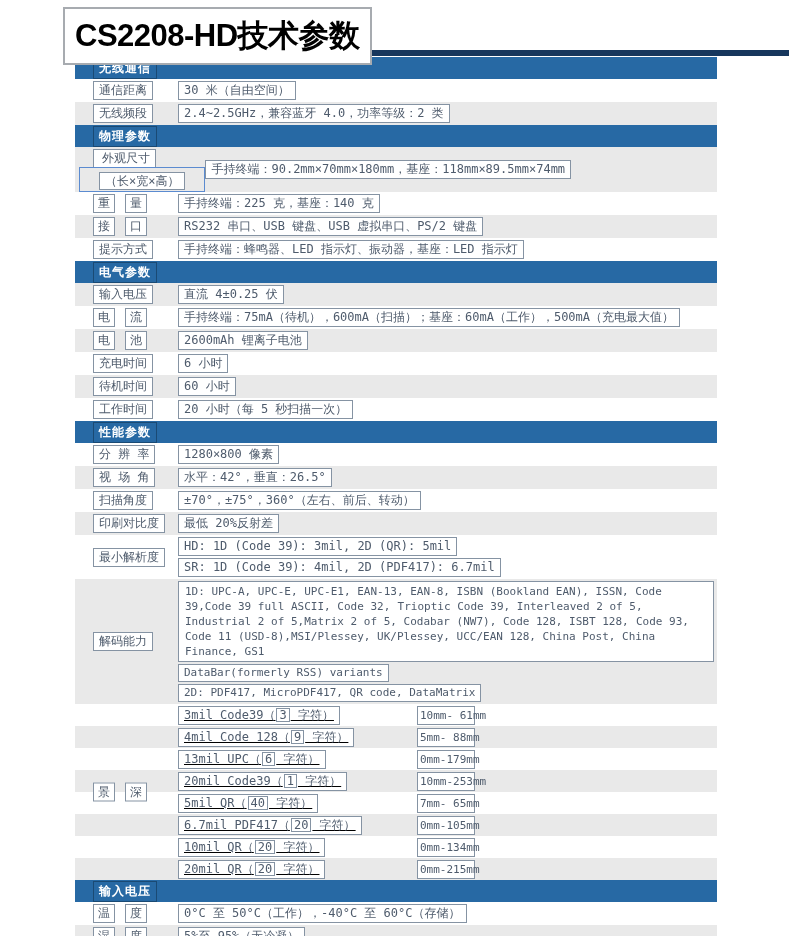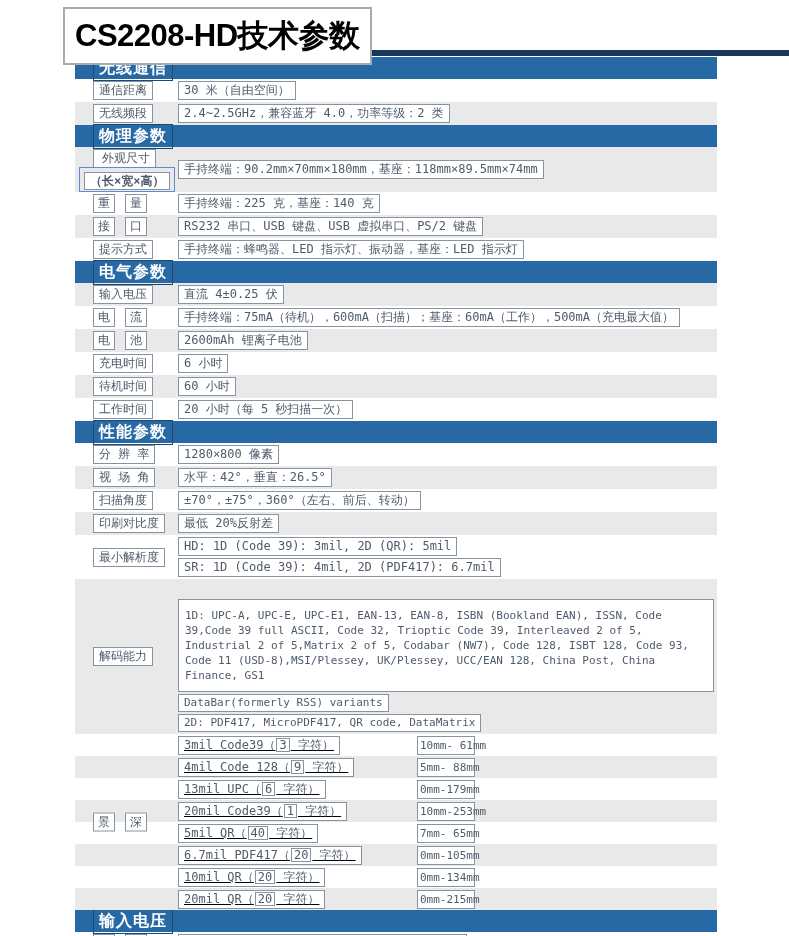--- a/index.html
+++ b/index.html
@@ -10,39 +10,39 @@
   .navy-rule { position: absolute; left: 85px; right: 0; top: 50px; height: 6px; background: #17375D; }
   .title-box { position: absolute; left: 63px; top: 7px; height: 58px; background: #fff;
     border: 2px solid #A7ABB0; display: flex; align-items: center; padding: 0 10px;
     font-family: "Liberation Sans", sans-serif; font-size: 31px; font-weight: 700;
     letter-spacing: -0.5px; color: #000; z-index: 3; }
 
   .content { margin-left: 75px; width: 642px; }
 
   .bar { height: 22px; background: #2769A4; display: flex; align-items: center; }
   .bar-label { margin-left: 18px; border: 1px solid #1A4A74; padding: 1px 5px;
-    color: #fff; font-size: 16px; font-weight: 700; letter-spacing: 1px; white-space: nowrap; }
+    color: #fff; font-size: 12px; font-weight: 700; letter-spacing: 1px; white-space: nowrap; }
 
   .row { display: flex; align-items: center; min-height: 23px; }
   .g { background: #E9E9E9; }
   .tall { min-height: 32px; }
 
   .lc { flex: 0 0 103px; display: flex; align-items: center; padding-left: 18px; gap: 10px; }
   .vc { flex: 1; padding: 2px 8px 2px 0; display: flex; flex-direction: column; align-items: flex-start; gap: 2px; }
 
   .box { background: #fff; border: 1px solid #8593A3; color: #4E5B6C; font-size: 12px;
     line-height: 15px; padding: 1px 5px; white-space: nowrap; }
   .cb { padding: 1px 4px; }
 
   .dims-col { flex: 0 0 103px; padding-left: 18px; position: relative; }
   .dims-l1 { display: inline-block; margin-bottom: -1px; padding-left: 8px; }
-  .dims-blue { display: inline-block; border: 1px solid #5B8BD0; padding: 2px 4px; margin-left: -14px; background: transparent; font-weight: bold; }
+  .dims-blue { display: inline-block; border: 1px solid #5B8BD0; padding: 2px 19px; margin-left: -14px; background: transparent; }
 
   .minres-box, .dec-box, .safe-box { white-space: nowrap; }
-  .dec-1d { width: 536px; white-space: normal; padding: 8px 6px; margin-top: 18px; }
+  .dec-1d { width: 536px; white-space: normal; padding: 2px 6px; }
   .dec-line { font-size: 11px; line-height: 14px; text-align: justify; text-align-last: justify; color: #4E5B6C; }
   .dec-small { font-size: 11px; line-height: 14px; padding: 1px 5px; }
 
   .dof { position: relative; }
   .dof-label { position: absolute; left: 18px; top: 50%; transform: translateY(-50%); display: flex; gap: 10px; z-index: 1; }
   .dof-row { height: 22px; display: flex; align-items: center; padding-left: 103px; position: relative; text-decoration: underline; }
   .count-box { display: inline-block; border: 1px solid #8593A3; padding: 0 2px; margin: 0 1px; line-height: 12px; }
   .dof-range { position: absolute; left: 342px; width: 58px; text-align: center; font-size: 11px; padding: 1px 2px; }
 </style>
 </head>

